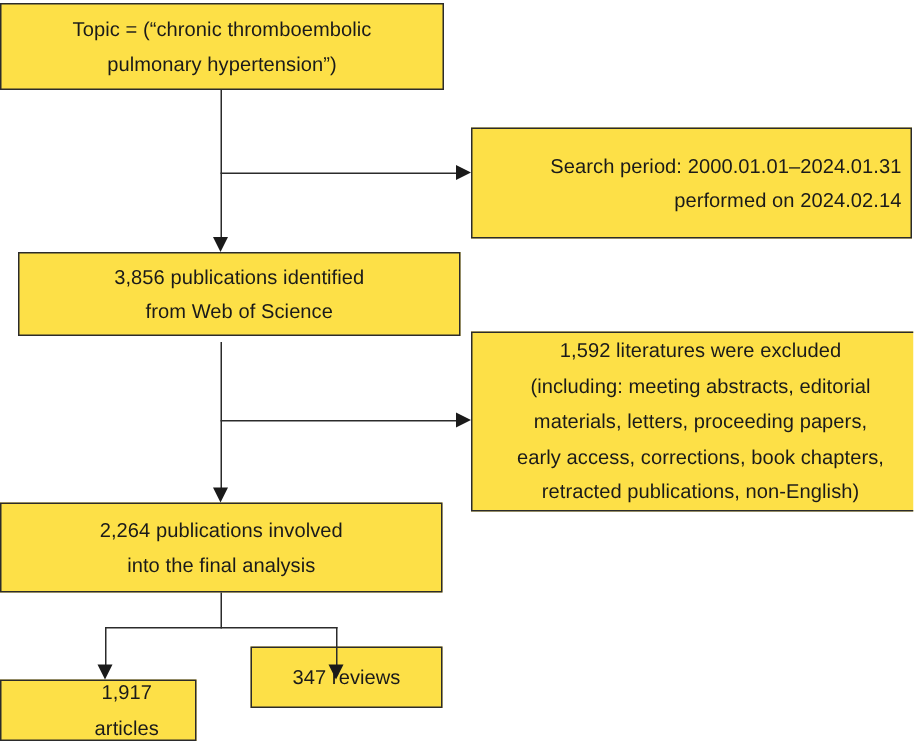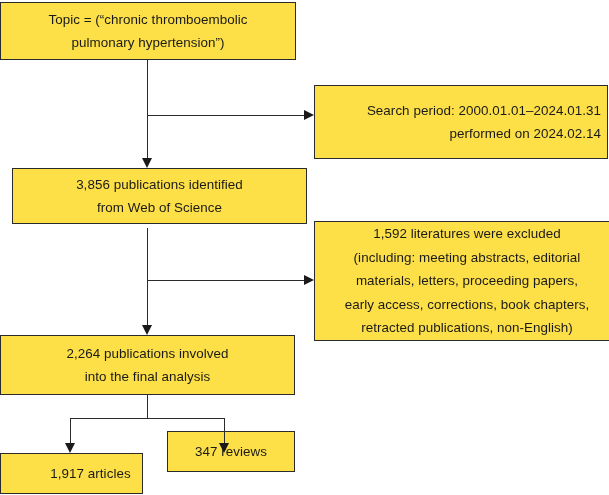--- a/index.html
+++ b/index.html
@@ -38,21 +38,21 @@
     width: 100%;
     white-space: pre-line;
   }
 
   
   #node-topic      { left: 0px;   top: 2px;   width: 296px; height: 58px; }
   #node-search     { left: 314px; top: 85px;  width: 294px; height: 74px; text-align: right; }
   #node-identified { left: 0px;   top: 168px; width: 295px; height: 56px; margin-left: 12px; }
   #node-excluded   { left: 314px; top: 221px; width: 306px; height: 120px; }
   #node-involved   { left: 0px;   top: 335px; width: 295px; height: 60px; }
-  #node-articles   { left: 0px;   top: 453px; width: 143px; height: 41px; padding-left: 44px; }
+  #node-articles   { left: 0px;   top: 453px; width: 131px; height: 41px; padding-left: 44px; }
   #node-reviews    { left: 167px; top: 431px; width: 128px; height: 41px; }
 
   
   .line {
     position: absolute;
     background: #2b2b2b;
   }
   .vline { width: 1px; }
   .hline { height: 1px; }
 

